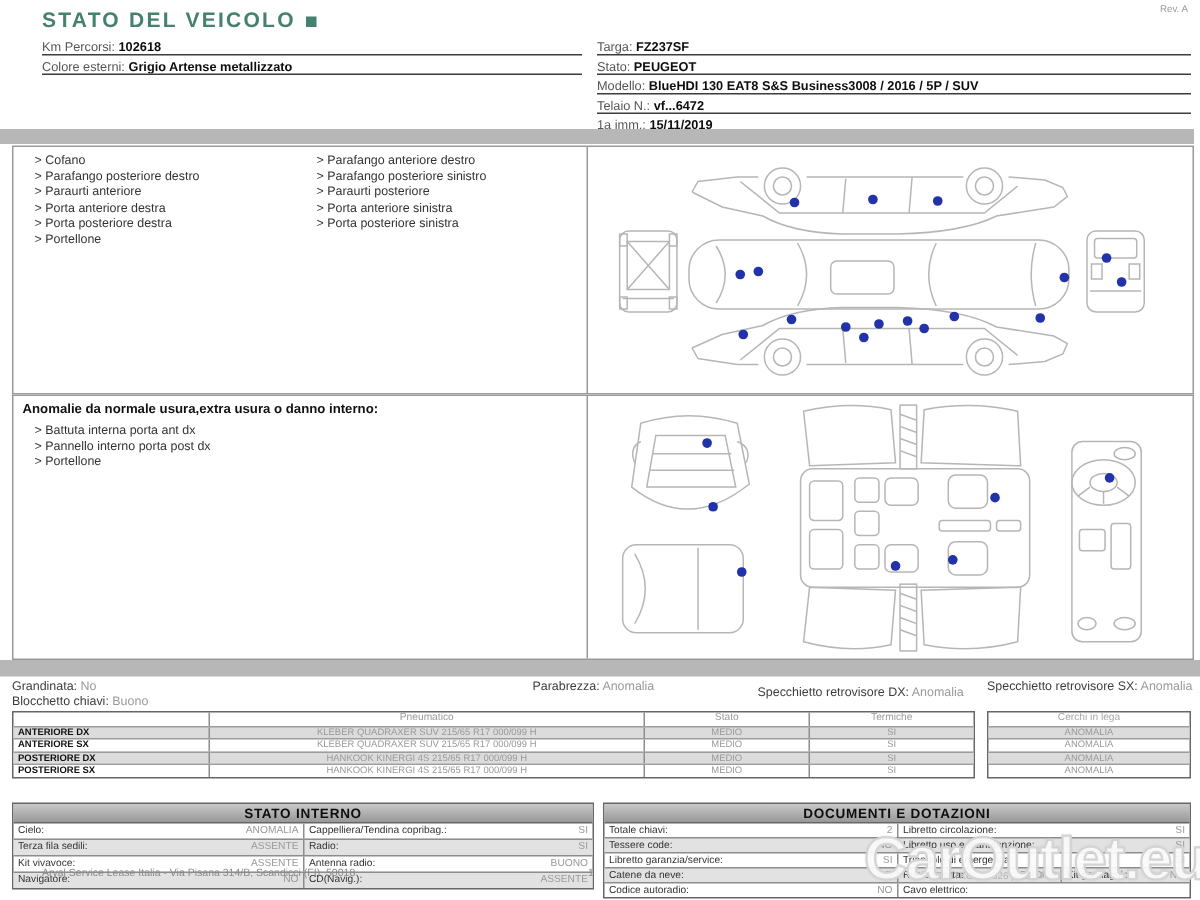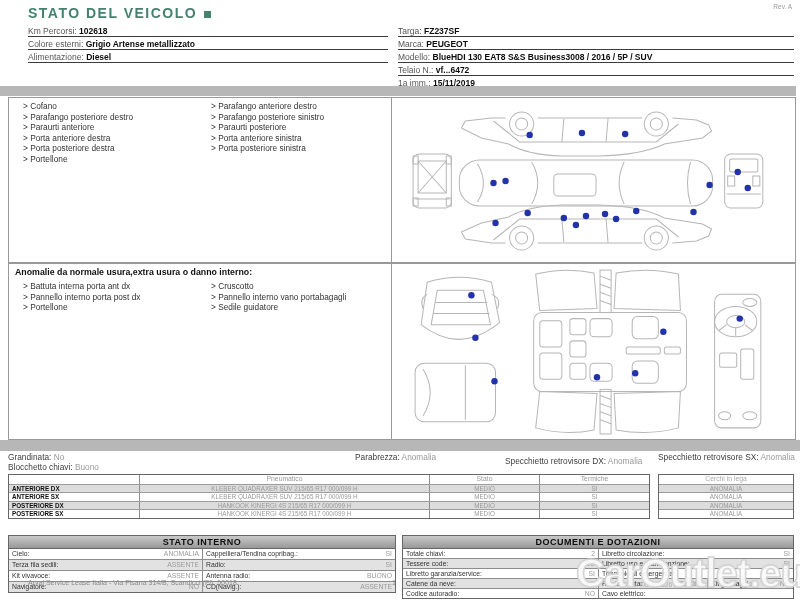--- a/index.html
+++ b/index.html
@@ -84,25 +84,24 @@
     text-shadow:0 0 2px rgba(170,170,170,0.55);letter-spacing:-1px;}
 </style>
 </head>
 <body>
 
 <div class="page-title"><span>STATO DEL VEICOLO</span><span class="title-square"></span></div>
 <div class="rev">Rev. A</div>
 <div class="info-left">
     <div class="info-row"><span class="lbl">Km Percorsi: </span><span class="val">102618</span></div>
     <div class="info-row"><span class="lbl">Colore esterni: </span><span class="val">Grigio Artense metallizzato</span></div>
-    <div class="info-row"><span class="lbl">Alimentazione: </span><span class="val">Diesel</span></div>
   </div>
 <div class="info-right">
     <div class="info-row"><span class="lbl">Targa: </span><span class="val">FZ237SF</span></div>
-    <div class="info-row"><span class="lbl">Marca: </span><span class="val">PEUGEOT</span></div>
+    <div class="info-row"><span class="lbl">Stato: </span><span class="val">PEUGEOT</span></div>
     <div class="info-row"><span class="lbl">Modello: </span><span class="val">BlueHDI 130 EAT8 S&amp;S Business3008 / 2016 / 5P / SUV</span></div>
     <div class="info-row"><span class="lbl">Telaio N.: </span><span class="val">vf...6472</span></div>
     <div class="info-row"><span class="lbl">1a imm.: </span><span class="val">15/11/2019</span></div>
   </div>
 
 <div class="bar bar1"></div>
 
 <div class="anom-row anom-ext">
   <div class="anom-left">
     <div class="anom-cols">
@@ -186,25 +185,20 @@
 
 <div class="anom-row anom-int">
   <div class="anom-left">
     <div class="anom-title">Anomalie da normale usura,extra usura o danno interno:</div>
     <div class="anom-cols">
       <ul class="anom-col">
           <li>Battuta interna porta ant dx</li>
           <li>Pannello interno porta post dx</li>
           <li>Portellone</li>
         </ul>
-      <ul class="anom-col">
-          <li>Cruscotto</li>
-          <li>Pannello interno vano portabagagli</li>
-          <li>Sedile guidatore</li>
-        </ul>
     </div>
   </div>
   <div class="diagram">
     <svg id="int-svg" viewBox="0 0 400 173" preserveAspectRatio="none">
       <g stroke="#b6b6b6" fill="none" stroke-width="1">
 
         <path d="M34,18 Q66,8 98,18 L106,58 Q66,90 28,60 Z"></path>
         <path d="M44,26 L90,26 L97,60 L38,60 Z"></path>
         <path d="M42,38 L94,38 M40,49 L96,49"></path>
         <path d="M98,30 Q108,34 104,44 M34,30 Q26,34 30,44"></path>

